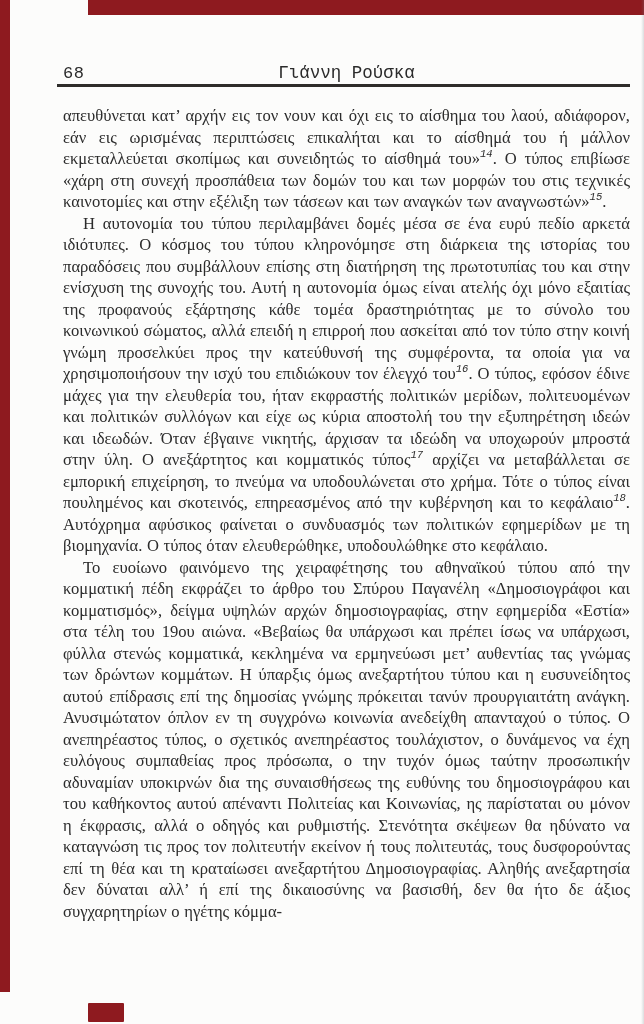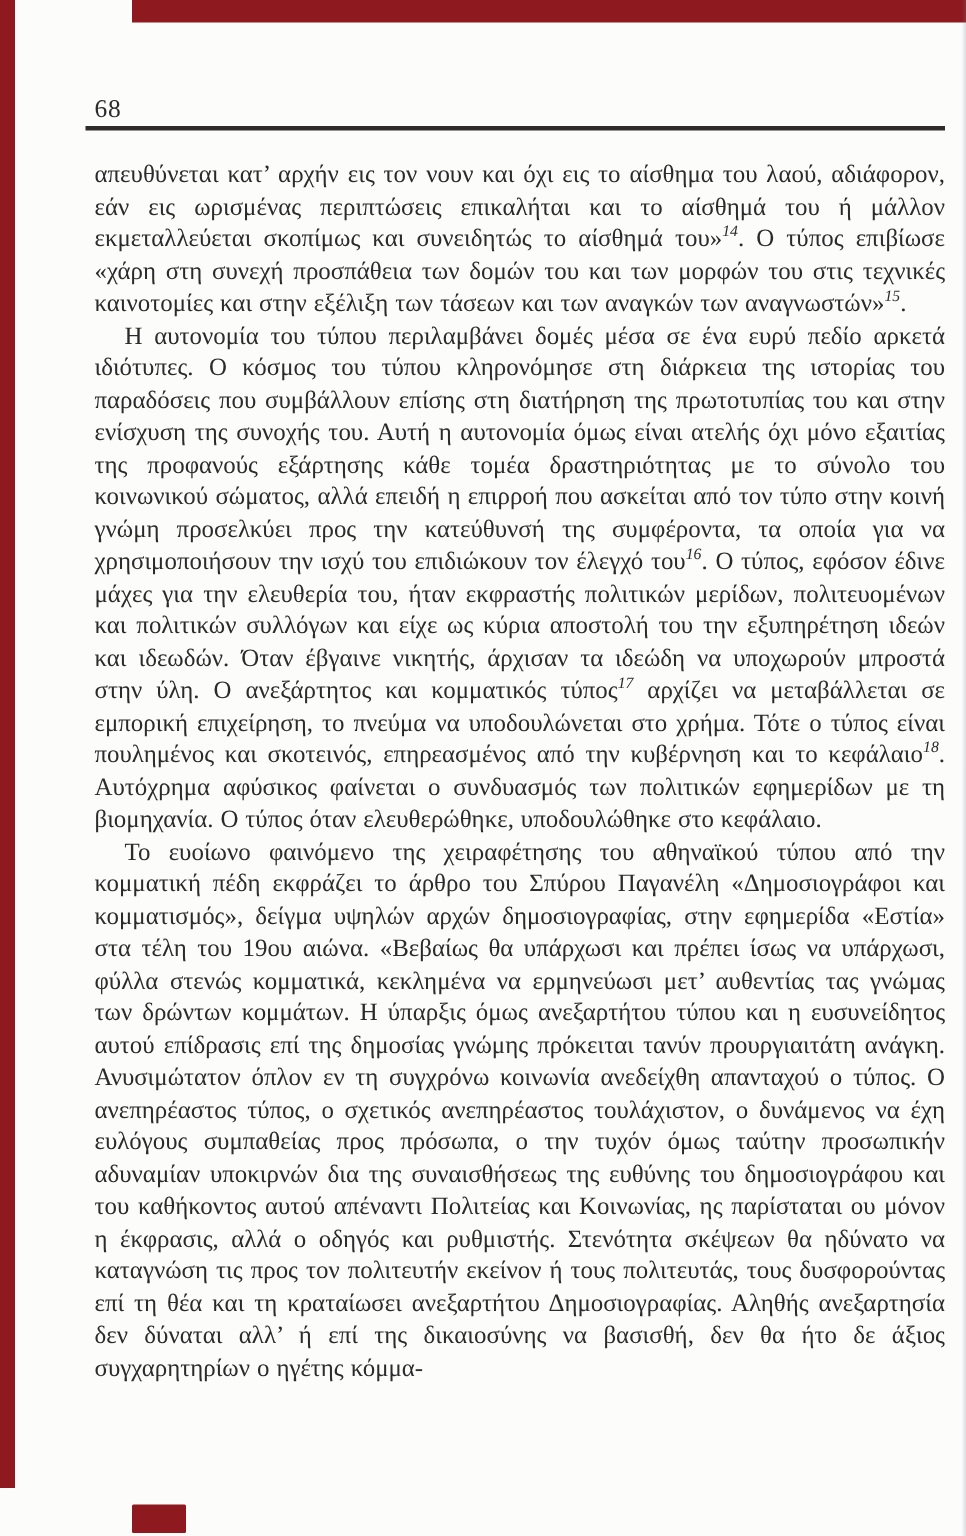--- a/index.html
+++ b/index.html
@@ -22,21 +22,21 @@
   .page-edge-right {
     position: absolute; right: 0; top: 0; width: 3px; height: 100%;
     background: linear-gradient(to right, rgba(0,0,0,0), rgba(120,130,140,0.25));
   }
   .scan-page {
     position: absolute;
     left: 63px;
     top: 60px;
     width: 567px;
   }
-  .header { position: relative; height: 24px; }
+  .header { position: relative; height: 24px; font-family: Liberation Mono, monospace; }
   .page-num {
     position: absolute; left: 0; bottom: 1px;
     font-size: 17px; letter-spacing: 0.5px;
   }
   .run-title {
     position: absolute; left: 0; right: 0; bottom: 1px;
     text-align: center; font-size: 17.5px;
   }
   .rule {
     height: 3px;
@@ -51,33 +51,35 @@
     word-spacing: 0.5px;
   }
   .body-text p { margin: 0; }
   .body-text p.indent { text-indent: 20px; }
   .it { }
   sup {
     font-size: 10.5px;
     line-height: 0;
     font-style: italic;
     vertical-align: super;
+    font-family: Liberation Mono, monospace;
   }
 </style>
 </head>
 <body>
 
 <div class="cover-edge edge-left" style="background: rgb(142, 26, 31);"></div>
 <div class="cover-edge edge-top" style="background: rgb(142, 26, 31);"></div>
 <div class="cover-edge edge-bottom" style="background: rgb(142, 26, 31);"></div>
 <div class="page-edge-right"></div>
 
 <div class="scan-page">
   <div class="header">
     <span class="page-num">68</span>
+    <span class="run-title">Γιάννη Ρούσκα</span>
   </div>
   <div class="rule" style="background: rgb(46, 44, 42);"></div>
   <div class="body-text">
     <p><span class="it">απευθύνεται κατ’ αρχήν εις τον νουν και όχι εις το αίσθημα του λαού, αδιάφορον, εάν εις ωρισμένας περιπτώσεις επικαλήται και το αίσθημά του ή μάλλον εκμεταλλεύεται σκοπίμως και συνειδητώς το αίσθημά του»</span><sup>14</sup><span>. Ο τύπος επιβίωσε </span><span class="it">«χάρη στη συνεχή προσπάθεια των δομών του και των μορφών του στις τεχνικές καινοτομίες και στην εξέλιξη των τάσεων και των αναγκών των αναγνωστών»</span><sup>15</sup><span>.</span></p>
     <p class="indent"><span>Η αυτονομία του τύπου περιλαμβάνει δομές μέσα σε ένα ευρύ πεδίο αρκετά ιδιότυπες. Ο κόσμος του τύπου κληρονόμησε στη διάρκεια της ιστορίας του παραδόσεις που συμβάλλουν επίσης στη διατήρηση της πρωτοτυπίας του και στην ενίσχυση της συνοχής του. Αυτή η αυτονομία όμως είναι ατελής όχι μόνο εξαιτίας της προφανούς εξάρτησης κάθε τομέα δραστηριότητας με το σύνολο του κοινωνικού σώματος, αλλά επειδή η επιρροή που ασκείται από τον τύπο στην κοινή γνώμη προσελκύει προς την κατεύθυνσή της συμφέροντα, τα οποία για να χρησιμοποιήσουν την ισχύ του επιδιώκουν τον έλεγχό του</span><sup>16</sup><span>. Ο τύπος, εφόσον έδινε μάχες για την ελευθερία του, ήταν εκφραστής πολιτικών μερίδων, πολιτευομένων και πολιτικών συλλόγων και είχε ως κύρια αποστολή του την εξυπηρέτηση ιδεών και ιδεωδών. Όταν έβγαινε νικητής, άρχισαν τα ιδεώδη να υποχωρούν μπροστά στην ύλη. Ο ανεξάρτητος και κομματικός τύπος</span><sup>17</sup><span> αρχίζει να μεταβάλλεται σε εμπορική επιχείρηση, το πνεύμα να υποδουλώνεται στο χρήμα. Τότε ο τύπος είναι πουλημένος και σκοτεινός, επηρεασμένος από την κυβέρνηση και το κεφάλαιο</span><sup>18</sup><span>. Αυτόχρημα αφύσικος φαίνεται ο συνδυασμός των πολιτικών εφημερίδων με τη βιομηχανία. Ο τύπος όταν ελευθερώθηκε, υποδουλώθηκε στο κεφάλαιο.</span></p>
     <p class="indent"><span>Το ευοίωνο φαινόμενο της χειραφέτησης του αθηναϊκού τύπου από την κομματική πέδη εκφράζει το άρθρο του Σπύρου Παγανέλη </span><span class="it">«Δημοσιογράφοι και κομματισμός»</span><span>, δείγμα υψηλών αρχών δημοσιογραφίας, στην εφημερίδα «Εστία» στα τέλη του 19ου αιώνα. </span><span class="it">«Βεβαίως θα υπάρχωσι και πρέπει ίσως να υπάρχωσι, φύλλα στενώς κομματικά, κεκλημένα να ερμηνεύωσι μετ’ αυθεντίας τας γνώμας των δρώντων κομμάτων. Η ύπαρξις όμως ανεξαρτήτου τύπου και η ευσυνείδητος αυτού επίδρασις επί της δημοσίας γνώμης πρόκειται τανύν προυργιαιτάτη ανάγκη. Ανυσιμώτατον όπλον εν τη συγχρόνω κοινωνία ανεδείχθη απανταχού ο τύπος. Ο ανεπηρέαστος τύπος, ο σχετικός ανεπηρέαστος τουλάχιστον, ο δυνάμενος να έχη ευλόγους συμπαθείας προς πρόσωπα, ο την τυχόν όμως ταύτην προσωπικήν αδυναμίαν υποκιρνών δια της συναισθήσεως της ευθύνης του δημοσιογράφου και του καθήκοντος αυτού απέναντι Πολιτείας και Κοινωνίας, ης παρίσταται ου μόνον η έκφρασις, αλλά ο οδηγός και ρυθμιστής. Στενότητα σκέψεων θα ηδύνατο να καταγνώση τις προς τον πολιτευτήν εκείνον ή τους πολιτευτάς, τους δυσφορούντας επί τη θέα και τη κραταίωσει ανεξαρτήτου Δημοσιογραφίας. Αληθής ανεξαρτησία δεν δύναται αλλ’ ή επί της δικαιοσύνης να βασισθή, δεν θα ήτο δε άξιος συγχαρητηρίων ο ηγέτης κόμμα-</span></p>
   </div>
 </div>
 
 </body></html>

